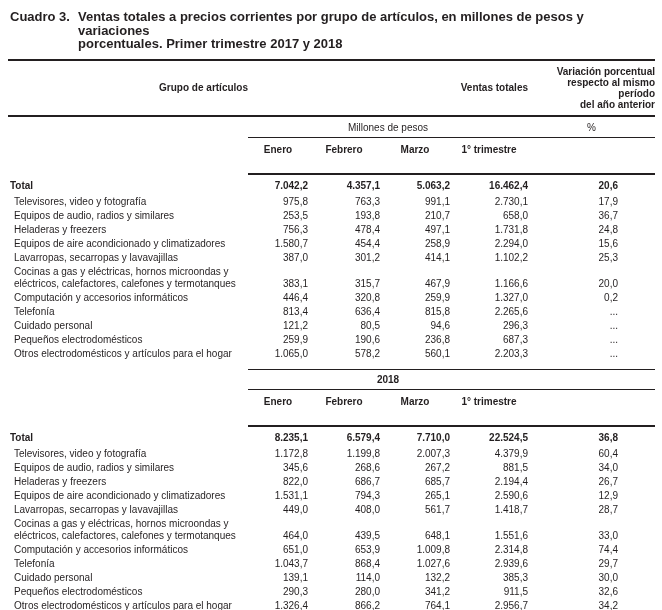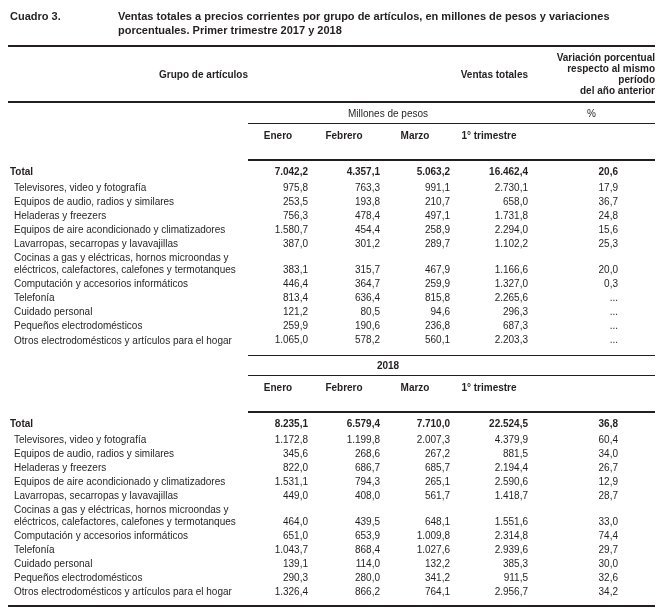--- a/index.html
+++ b/index.html
@@ -10,24 +10,23 @@
     width: 662px;
     height: 610px;
     background: #ffffff;
     color: var(--ink);
     font-family: "Liberation Sans", "DejaVu Sans", sans-serif;
     overflow: hidden;
   }
   .title {
     display: flex;
     padding: 10px 10px 0 10px;
-    font-size: 11px;
+    font-size: 13px;
     font-weight: bold;
     line-height: 13.5px;
-    gap: 40px;
   }
   .title-label { flex: 0 0 68px; }
   .title-text { white-space: pre-line; width: 566px; }
 
   table.data-table {
     border-collapse: collapse;
     table-layout: fixed;
     width: 647px;
     margin: 8px 0 0 8px;
     font-size: 10px;
@@ -167,40 +166,40 @@
     <td class="num">1.580,7</td>
     <td class="num">454,4</td>
     <td class="num">258,9</td>
     <td class="num">2.294,0</td>
     <td class="num var">15,6</td>
   </tr>
         <tr class="data-row">
     <td class="lbl item">Lavarropas, secarropas y lavavajillas</td>
     <td class="num">387,0</td>
     <td class="num">301,2</td>
-    <td class="num">289,7</td>
+    <td class="num">414,1</td>
     <td class="num">1.102,2</td>
     <td class="num var">25,3</td>
   </tr>
         <tr class="data-row">
     <td class="lbl item">Cocinas a gas y eléctricas, hornos microondas y
 eléctricos, calefactores, calefones y termotanques</td>
     <td class="num">383,1</td>
     <td class="num">315,7</td>
     <td class="num">467,9</td>
     <td class="num">1.166,6</td>
     <td class="num var">20,0</td>
   </tr>
         <tr class="data-row">
     <td class="lbl item">Computación y accesorios informáticos</td>
     <td class="num">446,4</td>
-    <td class="num">364,7</td>
+    <td class="num">320,8</td>
     <td class="num">259,9</td>
     <td class="num">1.327,0</td>
-    <td class="num var">0,3</td>
+    <td class="num var">0,2</td>
   </tr>
         <tr class="data-row">
     <td class="lbl item">Telefonía</td>
     <td class="num">813,4</td>
     <td class="num">636,4</td>
     <td class="num">815,8</td>
     <td class="num">2.265,6</td>
     <td class="num var">...</td>
   </tr>
         <tr class="data-row">

